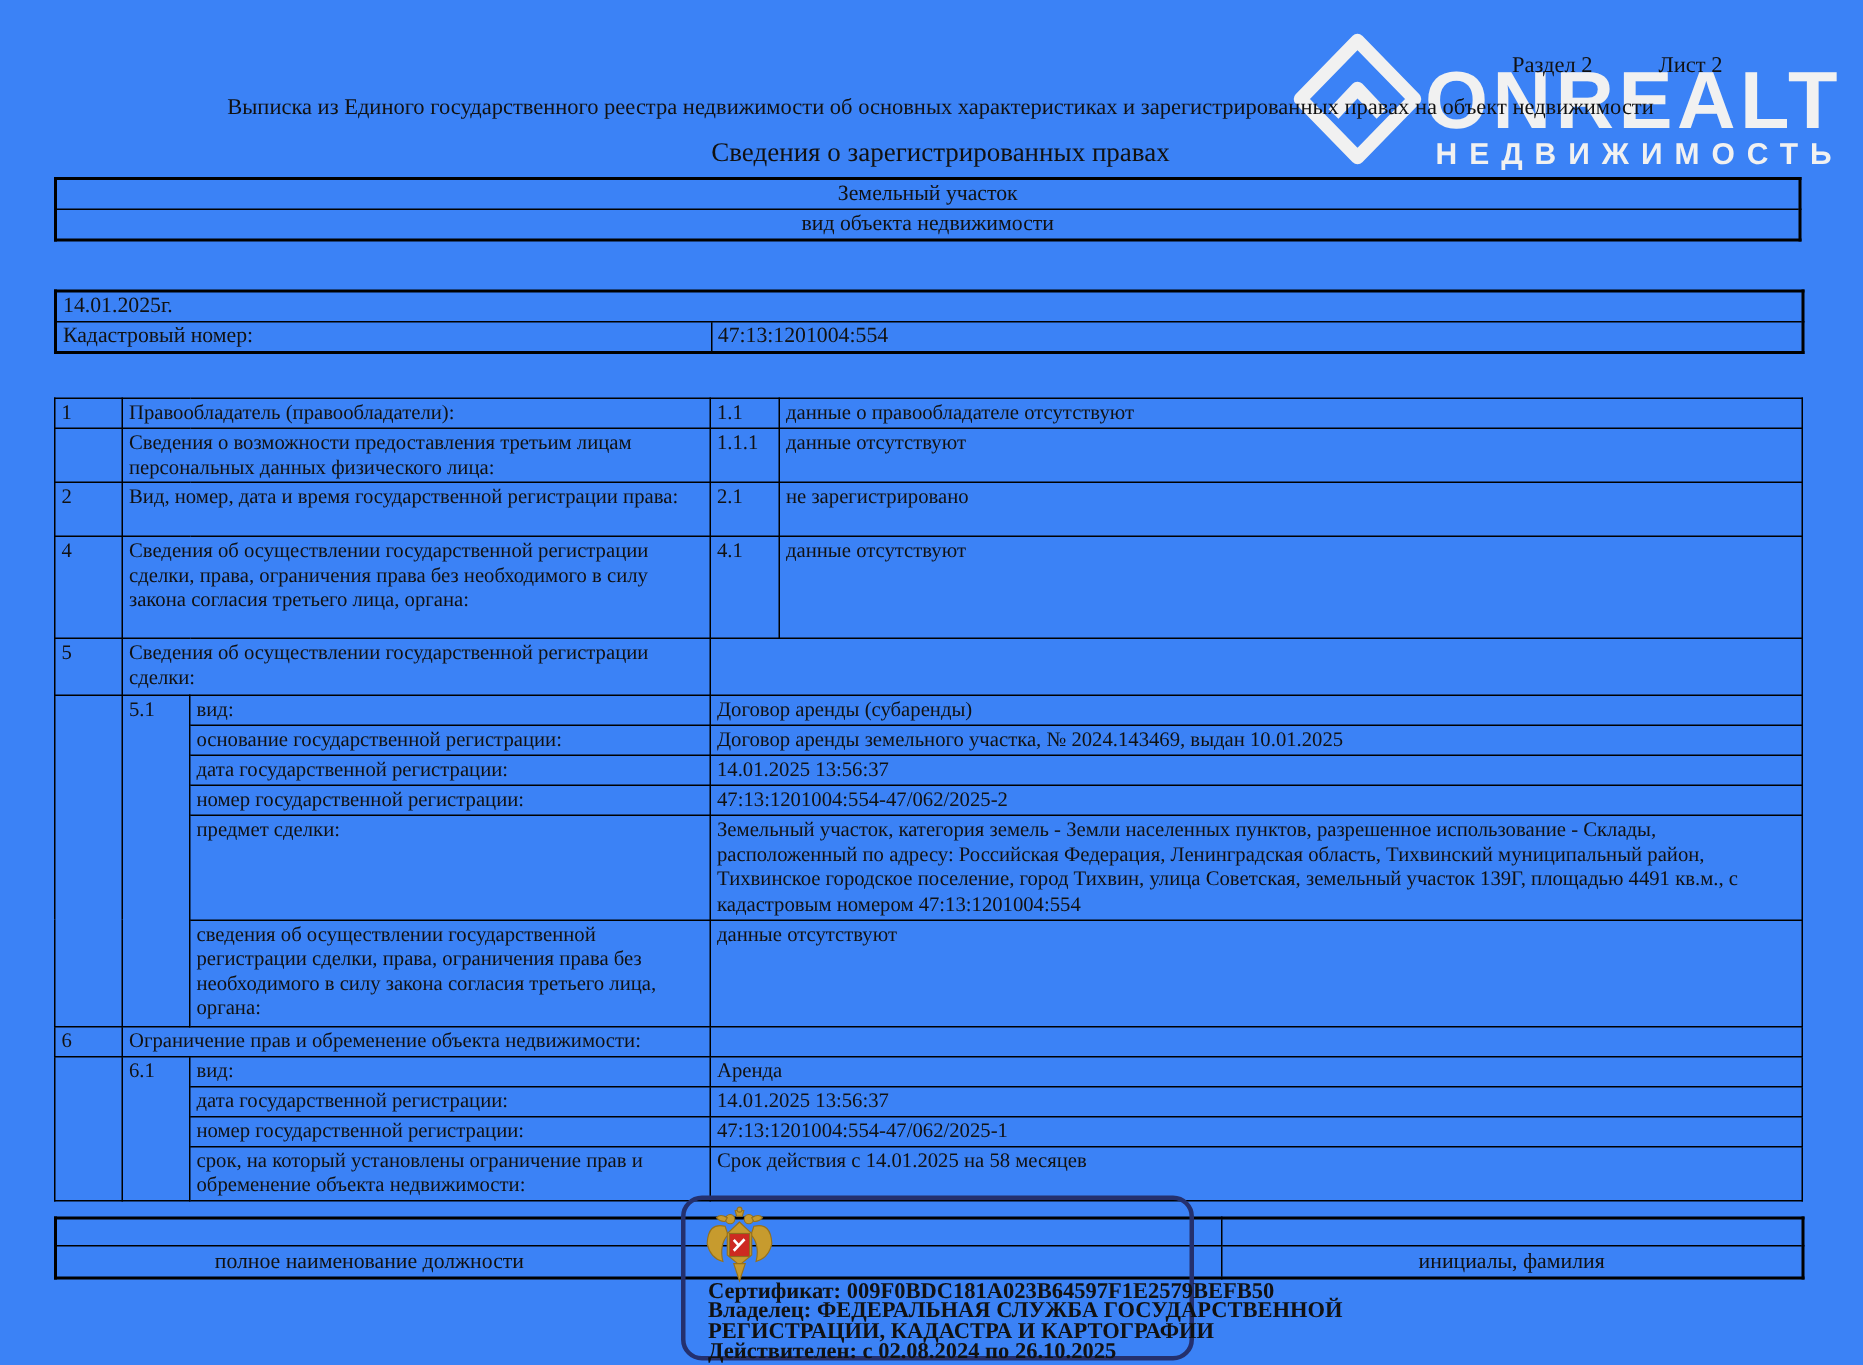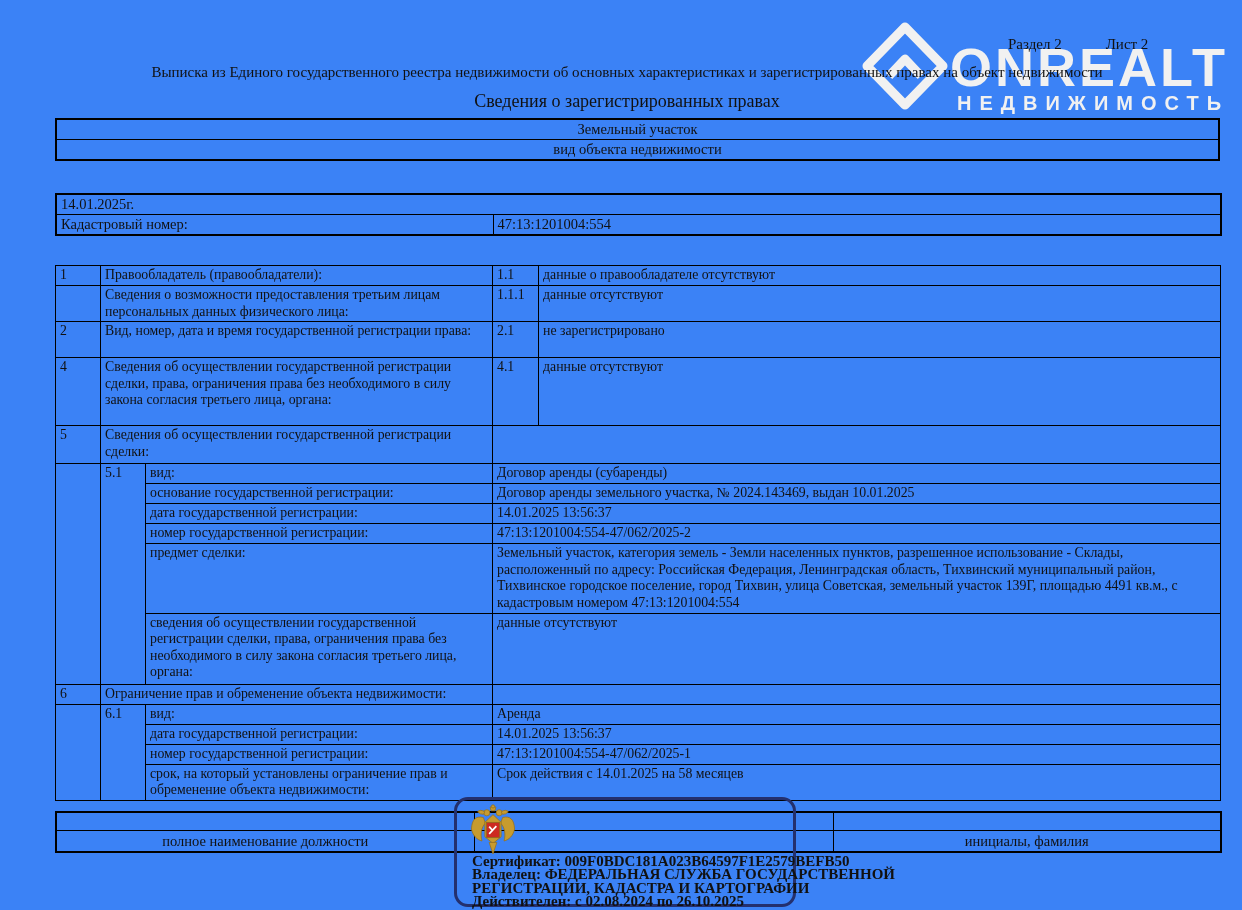--- a/index.html
+++ b/index.html
@@ -8,21 +8,21 @@
   .wm-brand{position:absolute;left:950px;top:36px;font-family:"Liberation Sans","DejaVu Sans",sans-serif;
             font-weight:bold;font-size:54px;letter-spacing:3px;color:#f1f1f1;z-index:0;}
   .wm-sub{position:absolute;left:957px;top:92px;font-family:"Liberation Sans","DejaVu Sans",sans-serif;
           font-weight:bold;font-size:20px;letter-spacing:8px;color:#f1f1f1;z-index:0;}
   .wm-icon{position:absolute;left:860px;top:20px;z-index:0;}
   
   .corner{position:absolute;top:36px;left:1008px;display:flex;gap:44px;font-size:15px;z-index:1;}
   .title1{position:absolute;top:64px;left:0;width:100%;text-align:center;font-size:15px;z-index:1;}
   .title2{position:absolute;top:91px;left:0;width:100%;text-align:center;font-size:18px;z-index:1;}
   
-  table.t{border-collapse:collapse;table-layout:fixed;position:absolute;left:55px;width:1165px;z-index:1;
+  table.t{border-collapse:collapse;table-layout:fixed;position:absolute;left:36px;width:1165px;z-index:1;
           font-size:14.5px;border-radius:16px;}
   table.t td{border:1.5px solid #000;padding:0 4px;overflow:hidden;}
   table.tA,table.tB,table.tC,table.tFoot{border:2.2px solid #000;}
   .center{text-align:center;}
   table.tA{top:118px;}
   table.tA td{height:19px;}
   table.tB{top:165px;}
   table.tB td{height:21px;}
   table.tC{top:193px;}
   table.tC td{height:19px;}

